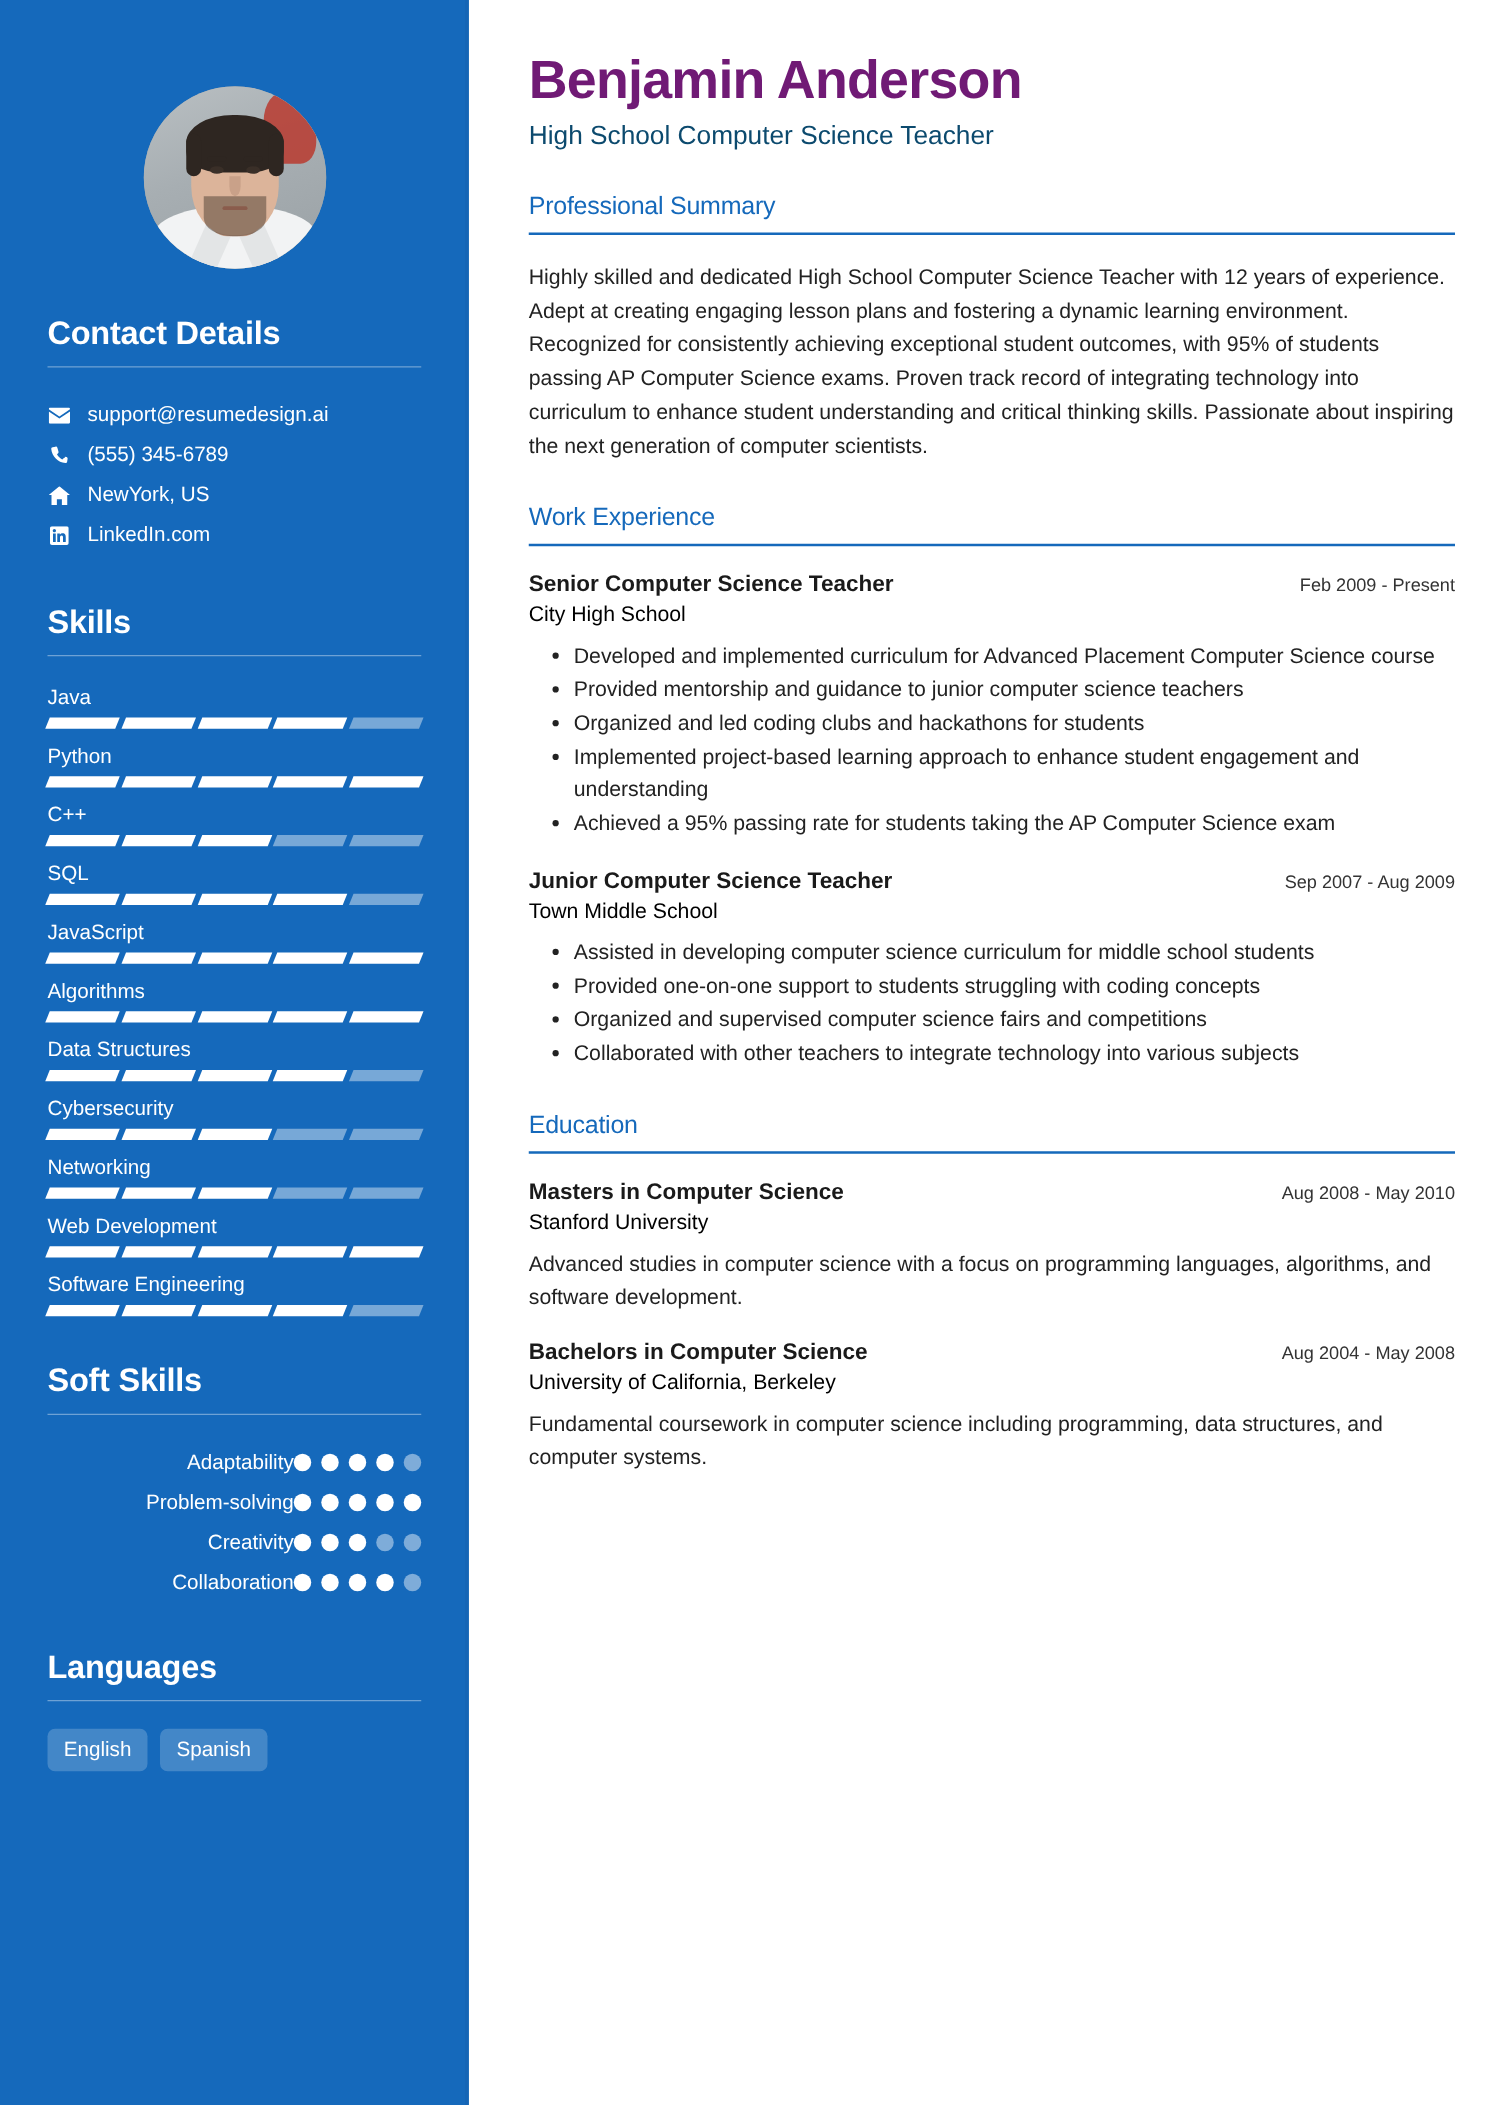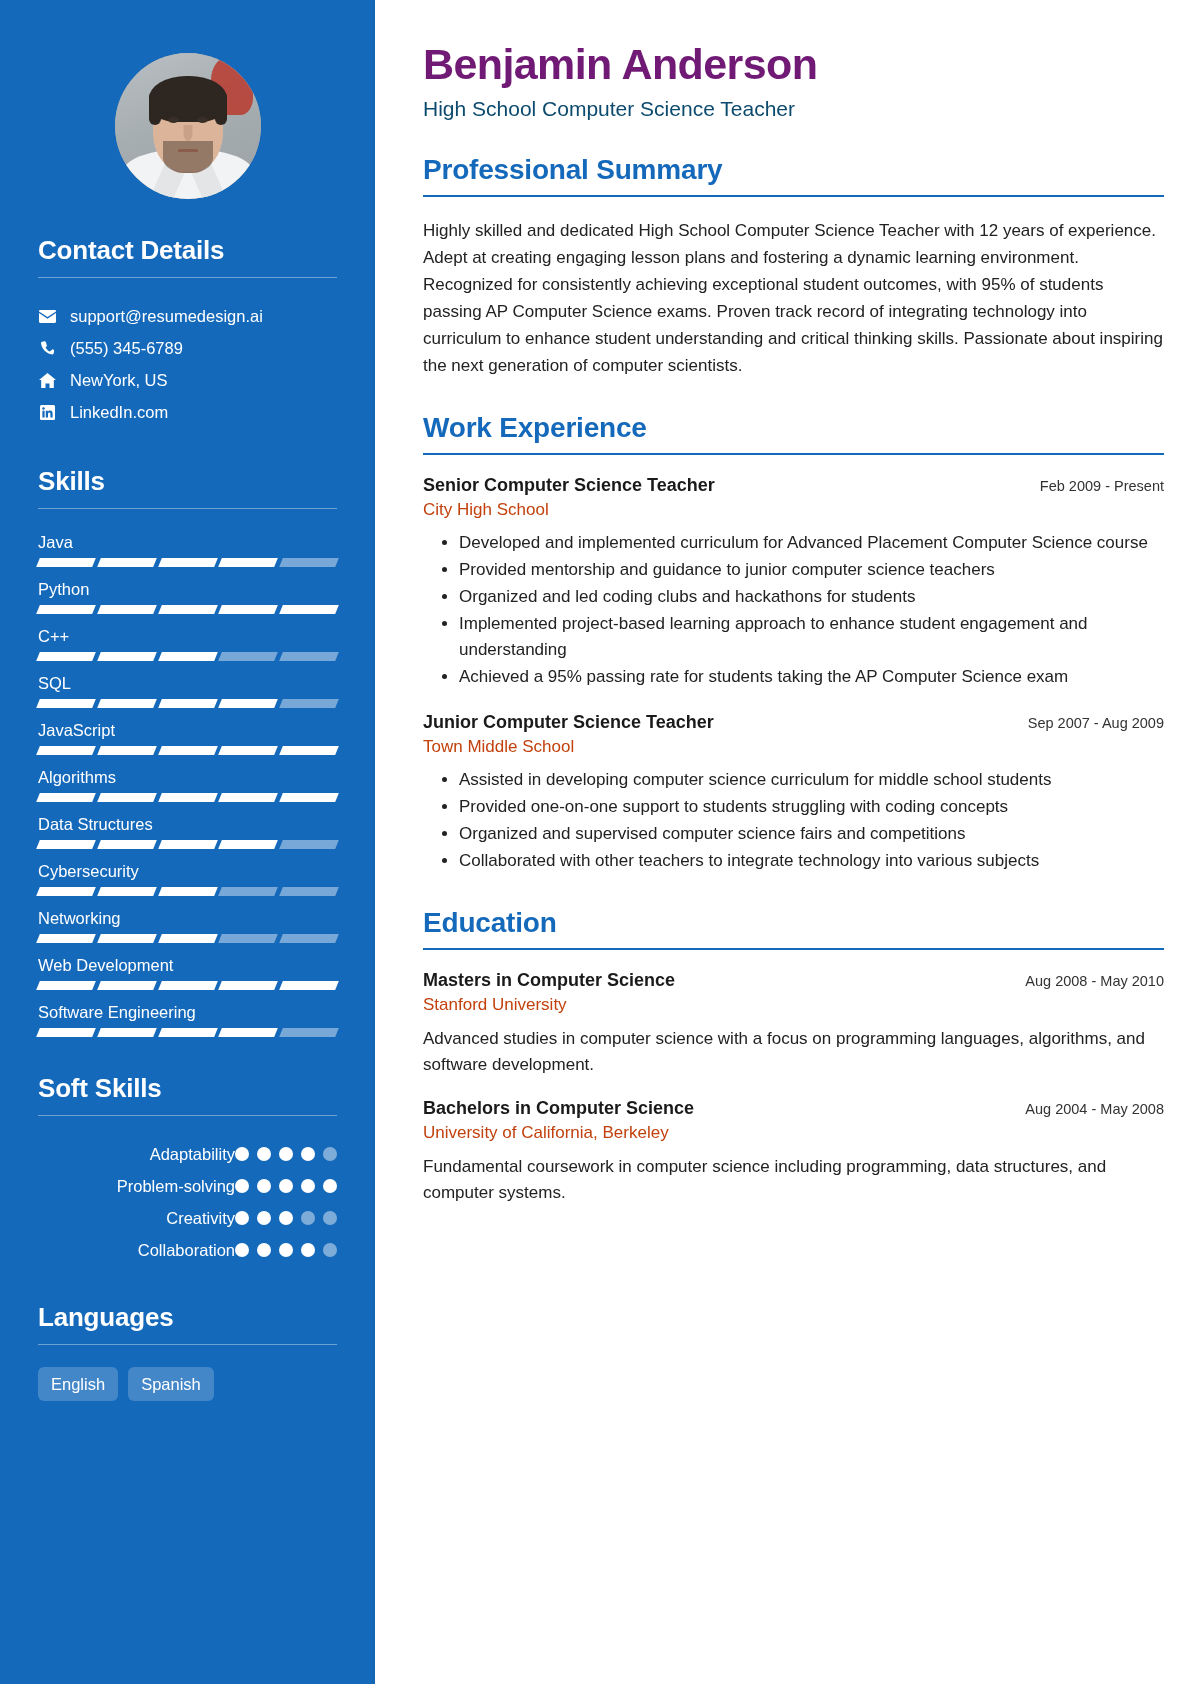--- a/index.html
+++ b/index.html
@@ -16,21 +16,21 @@
     display: flex;
     background: #ffffff;
   }
 
   
   .sidebar {
     width: 375px;
     min-width: 375px;
     background: #1569bb;
     color: #ffffff;
-    padding: 0 38px;
+    padding: 16px 38px;
     position: relative;
   }
   .sidebar::after {
     content: "";
     position: absolute;
     top: 0; right: 0; bottom: 0;
     width: 3px;
     background: #1565b5;
   }
 
@@ -155,22 +155,22 @@
   }
   .role {
     font-size: 21px;
     color: #0c4a6e;
     margin-top: 10px;
   }
   .sec {
     margin-top: 33px;
   }
   .sec-title {
-    font-size: 28px;
-    font-weight: bold;
+    font-size: 20px;
+    font-weight: normal;
     color: #1569bb;
     letter-spacing: -0.2px;
   }
   .sec-rule {
     height: 2px;
     background: #1569bb;
     margin-top: 9px;
     margin-bottom: 20px;
   }
   .summary {
@@ -190,21 +190,21 @@
     font-weight: bold;
     color: #1a1a1a;
   }
   .entry-date {
     font-size: 14.5px;
     color: #333333;
     white-space: nowrap;
   }
   .entry-sub {
     font-size: 17px;
-    color: #c2410c;
+    color: #000000;
     margin-top: 4px;
   }
   .entry-bullets {
     margin: 10px 0 0 22px;
     padding-left: 14px;
   }
   .entry-bullets li {
     font-size: 17px;
     line-height: 26px;
     color: #222222;

